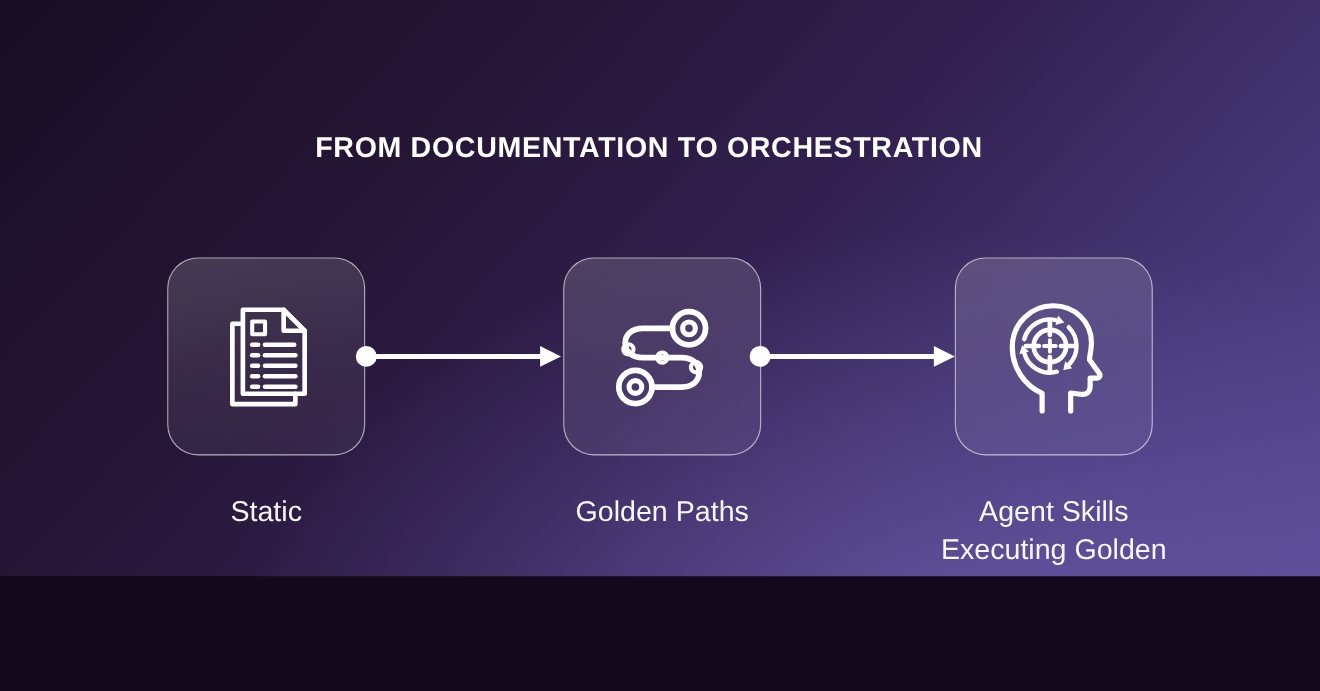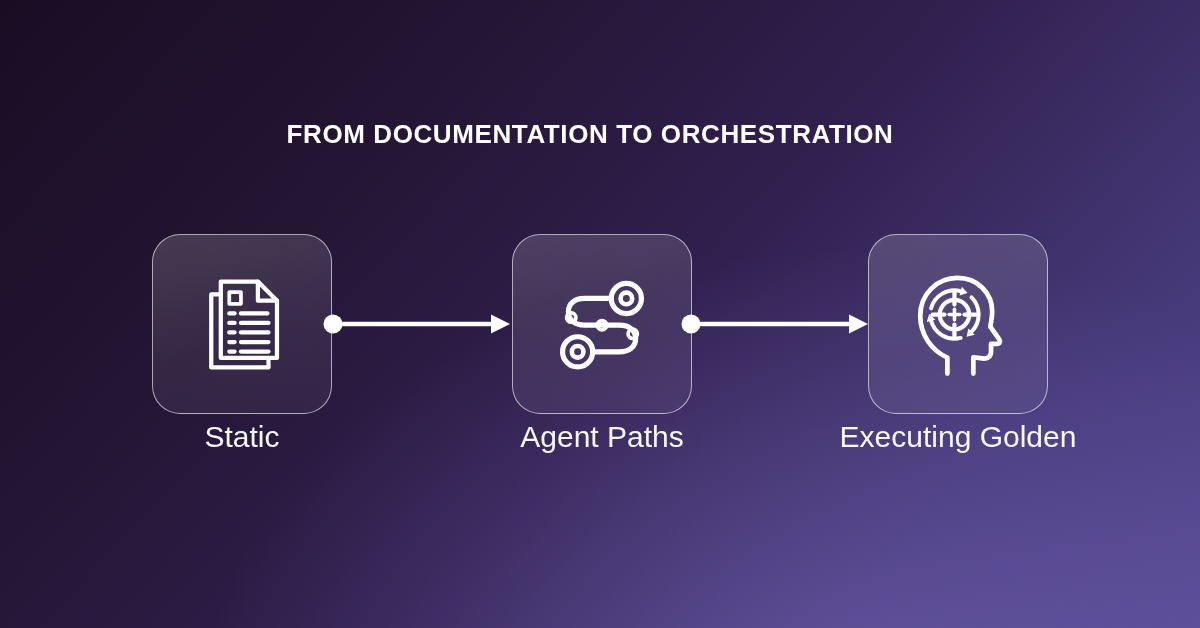--- a/index.html
+++ b/index.html
@@ -4,21 +4,21 @@
 <style>
   html, body {
     margin: 0;
     padding: 0;
     background: #120a1c;
     font-family: "Liberation Sans", sans-serif;
   }
   .canvas {
     position: relative;
     width: 1200px;
-    height: 628px;
+    height: 524px;
     overflow: hidden;
     background:
       radial-gradient(95% 125% at 72% 112%, rgba(130,112,200,0.45) 0%, rgba(130,112,200,0) 58%),
       linear-gradient(133deg, #190d24 0%, #241534 28%, #31204f 54%, #453877 80%, #54468e 100%);
     color: #ffffff;
   }
   .title {
     position: absolute;
     top: 119px;
     left: 0;
@@ -50,24 +50,24 @@
   .connector {
     position: absolute;
     top: 306px;
     width: 190px;
     height: 36px;
   }
   .connector-1 { left: 322px; }
   .connector-2 { left: 680px; }
   .step-label {
     position: absolute;
-    top: 420px;
+    top: 448px;
     width: 320px;
     text-align: center;
-    font-size: 30px;
+    font-size: 26px;
     line-height: 34px;
     font-weight: 400;
     color: #f8f7fc;
   }
   .label-1 { left: 82px; }
   .label-2 { left: 442px; }
   .label-3 { left: 798px; }
   .label-line { display: block; min-height: 0; }
 </style>
 </head>
@@ -149,20 +149,21 @@
         <path d="M52.3 61.8 A20.5 20.5 0 0 1 27.2 47.3"></path>
         <polygon points="25.6,41.5 23.5,48.3 30.9,46.3" fill="#ffffff" stroke="none"></polygon>
       </g>
     </svg>
   </div>
 
   <div class="step-label label-1">
     <span class="label-line">Static</span>
   </div>
   <div class="step-label label-2">
-    <span class="label-line">Agent Paths</span>
+    <span class="label-line">Golden Paths</span>
     <span class="label-line"></span>
   </div>
   <div class="step-label label-3">
+    <span class="label-line">Agent Skills</span>
     <span class="label-line">Executing Golden</span>
   </div>
 
 </div>
 
 </body></html>

